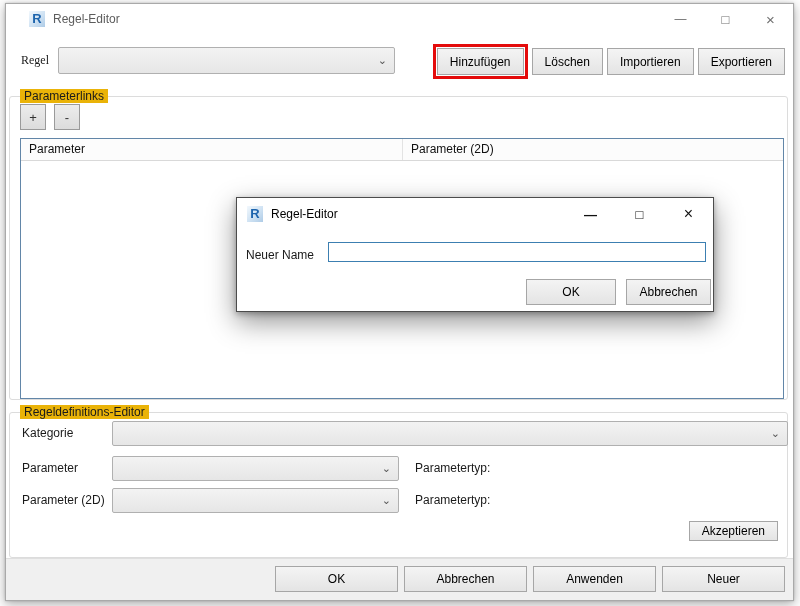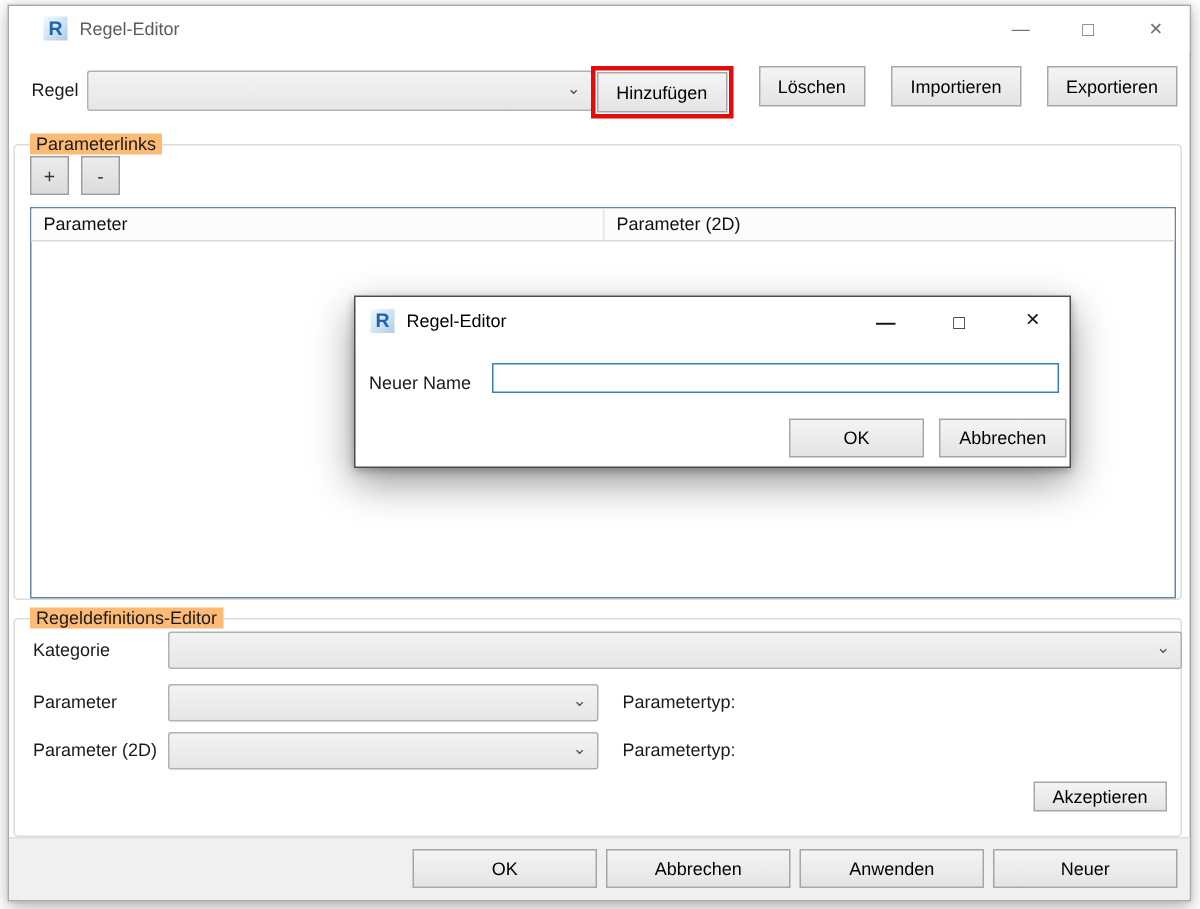--- a/index.html
+++ b/index.html
@@ -41,29 +41,29 @@
     border:1px solid #b0b0b0; border-radius:2px;
   }
   .combo .chev {
     position:absolute; right:7px; top:50%; transform:translateY(-58%);
     color:#555; font-size:11px; line-height:1;
   }
   .combo .combo-value { position:absolute; left:8px; top:5px; color:#222; }
 
   .groupbox { position:absolute; border:1px solid #dcdcdc; border-radius:3px; }
   .group-label {
-    position:absolute; top:-8px; left:10px; background:#fdba74; padding:0 4px;
+    position:absolute; top:-8px; left:10px; background:#eab308; padding:0 4px;
     color:#1a1a1a; font-size:12px;
   }
 
   
-  .regel-label { position:absolute; left:15px; top:49px; }
+  .regel-label { position:absolute; left:15px; top:49px;font-family:Liberation Serif, serif; }
   .regel-combo { left:52px; top:43px; width:337px; height:27px; }
   .toolbar-buttons {
-    position:absolute; top:40px; right:8px; display:flex; gap:17px;
+    position:absolute; top:40px; right:8px; display:flex; align-items:center; gap:4px;
   }
   .red-wrap { border:3px solid #e40b0b; padding:1px; line-height:0; }
 
   
   .group-parameterlinks { left:3px; top:92px; width:779px; height:304px; }
   .sq-btn {
     position:absolute; width:26px; height:26px; padding:0;
     display:flex; align-items:center; justify-content:center;
     background:linear-gradient(#ececec,#dcdcdc); border:1px solid #9a9a9a;
     font-size:13px; color:#333;

